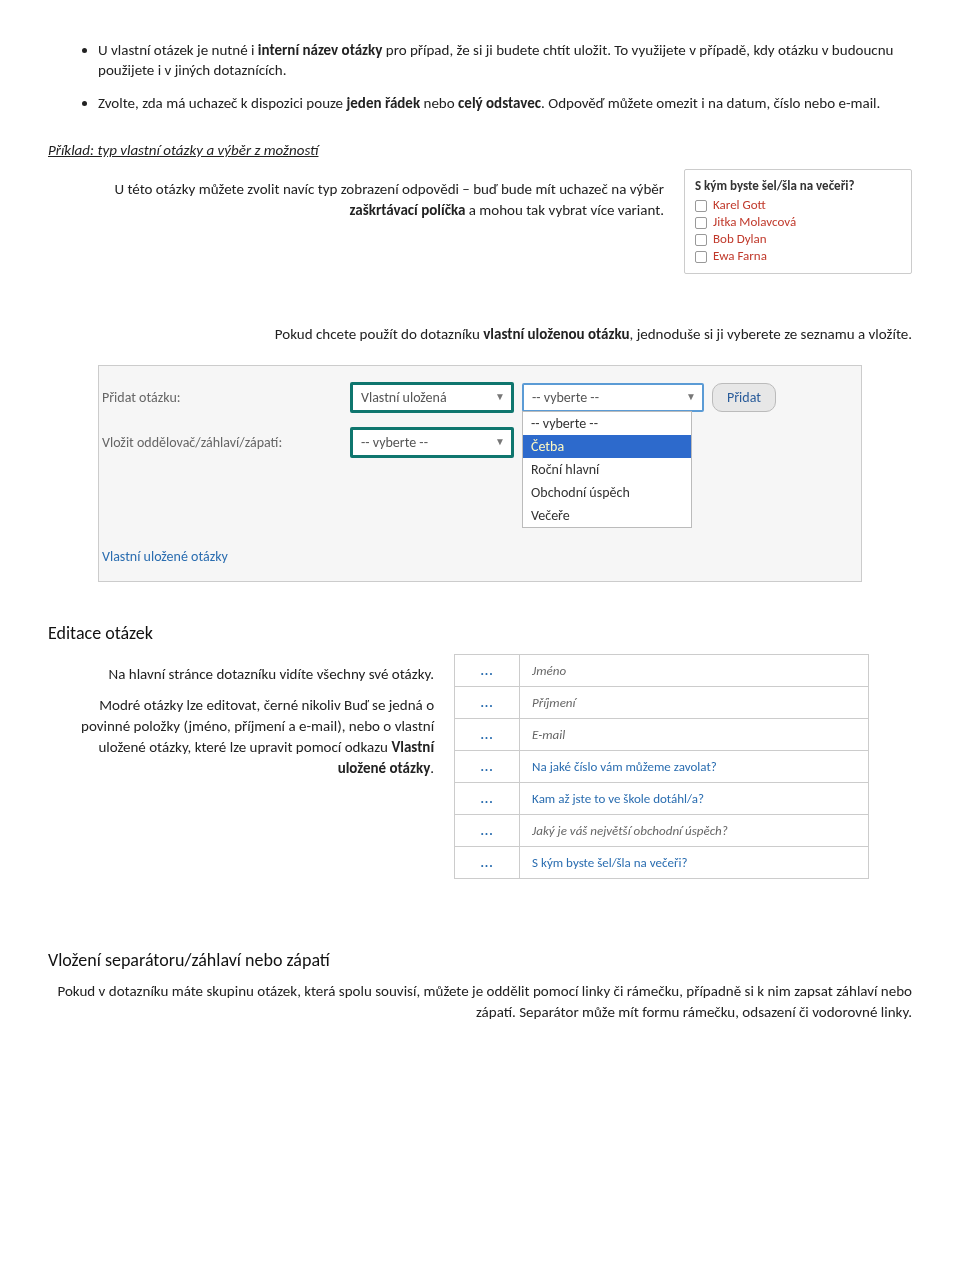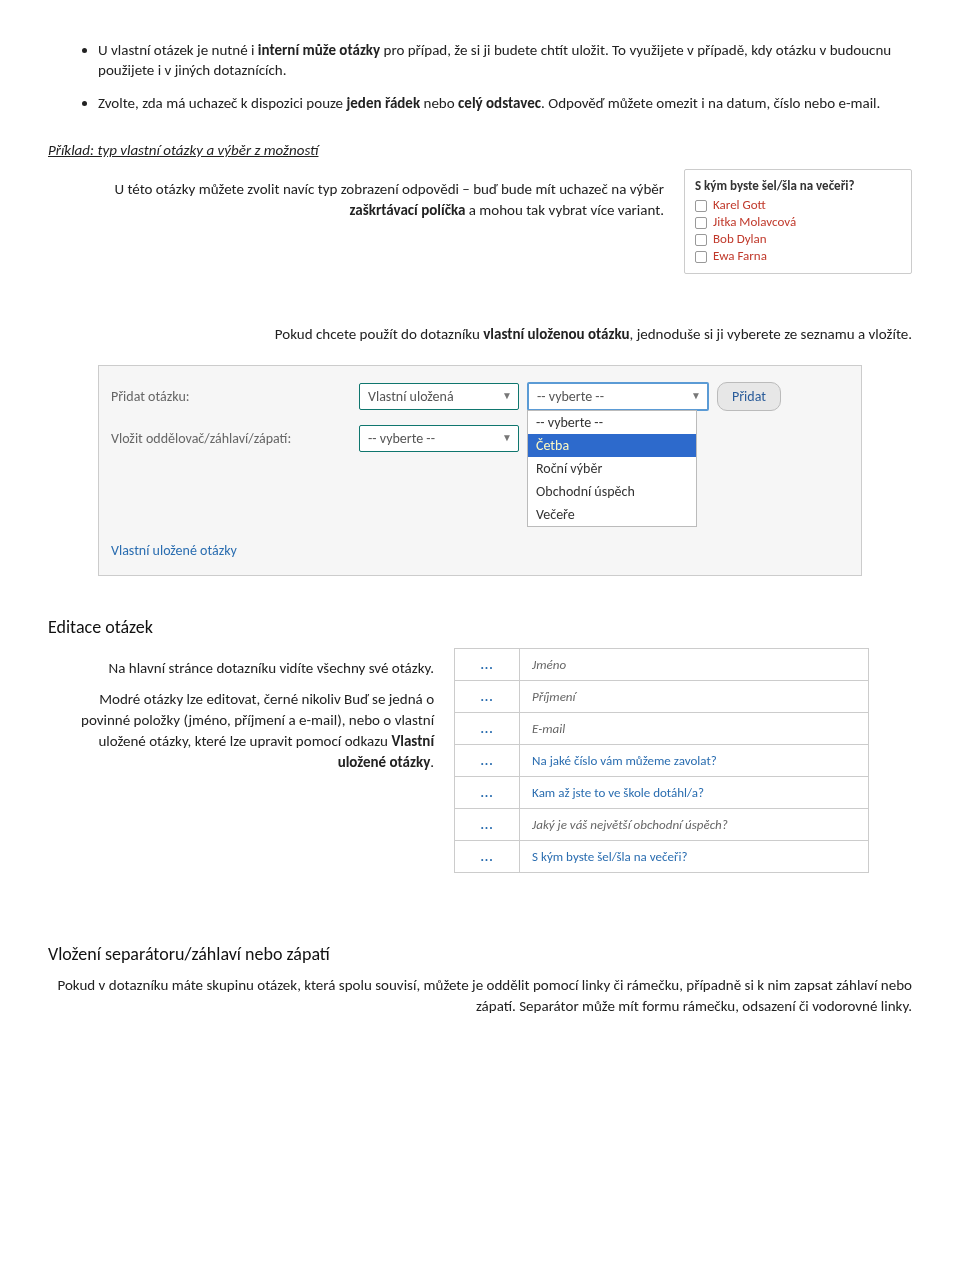--- a/index.html
+++ b/index.html
@@ -29,28 +29,28 @@
   }
   .example-box .q { font-weight: bold; color: #333; margin-bottom: 4px; }
   .example-box .opt { color: #c0392b; margin: 2px 0; }
   .cb { display: inline-block; width: 10px; height: 10px; border: 1px solid #999; border-radius: 2px; margin-right: 6px; vertical-align: middle; }
   p { line-height: 1.4; margin: 10px 0; text-align: right; }
   .form-panel {
     margin: 20px 50px 30px 50px;
     background: #f6f6f6;
     border: 1px solid #ccc;
     font-size: 14px;
-    padding: 10px 12px;
+    padding: 10px 3px;
     color: #555;
   }
   .form-panel .frow { display: flex; align-items: center; margin: 6px 0; gap: 8px; }
   .form-panel .flabel { width: 240px; color: #666; }
   .sel {
     background: #fff;
-    border: 1px solid #0f766e;
+    border: 3px solid #0f766e;
     padding: 4px 20px 4px 8px;
     border-radius: 2px;
     color: #555;
     position: relative;
     min-width: 130px;
     display: inline-block;
   }
   .sel .chev { position: absolute; right: 6px; top: 5px; font-size: 10px; color: #777; }
   .sel.combo { border-color: #5b9bd5; border-width: 2px; min-width: 150px; }
   .dropdown {
@@ -90,21 +90,21 @@
   .qtable th.narrow, .qtable td.narrow { width: 40px; text-align: center; }
   .qtable .clickable { color: #2a6db0; }
   .qtable .fixed { font-style: italic; color: #666; }
   .dots { color: #2a6db0; font-weight: bold; letter-spacing: 1px; }
 </style>
 </head>
 <body>
 
 <ul class="bullets">
   <li>
-    <span>U vlastní otázek je nutné  i </span><b>interní může otázky</b><span> pro případ, že si ji budete chtít uložit. To využijete v případě, kdy otázku v budoucnu použijete i v jiných dotaznících.</span>
+    <span>U vlastní otázek je nutné  i </span><b>interní název otázky</b><span> pro případ, že si ji budete chtít uložit. To využijete v případě, kdy otázku v budoucnu použijete i v jiných dotaznících.</span>
   </li>
   <li>
     <span>Zvolte, zda má uchazeč k dispozici pouze </span><b>jeden řádek</b><span> nebo </span><b>celý odstavec</b><span>. Odpověď můžete omezit i na datum, číslo nebo e-mail.</span>
   </li>
 </ul>
 
 <h2 class="subhead">Příklad: typ vlastní otázky a výběr z možností</h2>
 
 <div class="row">
   <div class="col-main">
@@ -129,21 +129,21 @@
   <div class="frow">
     <div class="flabel">Přidat otázku:</div>
     <div class="sel">
       <span>Vlastní uložená</span><span class="chev">▼</span>
     </div>
     <div class="sel combo" style="position:relative;">
       <span>-- vyberte --</span><span class="chev">▼</span>
       <div class="dropdown">
         <div class="ditem">-- vyberte --</div>
         <div class="ditem sel-item">Četba</div>
-        <div class="ditem">Roční výběr</div>
+        <div class="ditem">Roční hlavní</div>
         <div class="ditem">Obchodní úspěch</div>
         <div class="ditem">Večeře</div>
       </div>
     </div>
     <div class="btn-pridat">Přidat</div>
   </div>
   <div class="frow" style="margin-top:14px;">
     <div class="flabel">Vložit oddělovač/záhlaví/zápatí:</div>
     <div class="sel">
       <span>-- vyberte --</span><span class="chev">▼</span>

